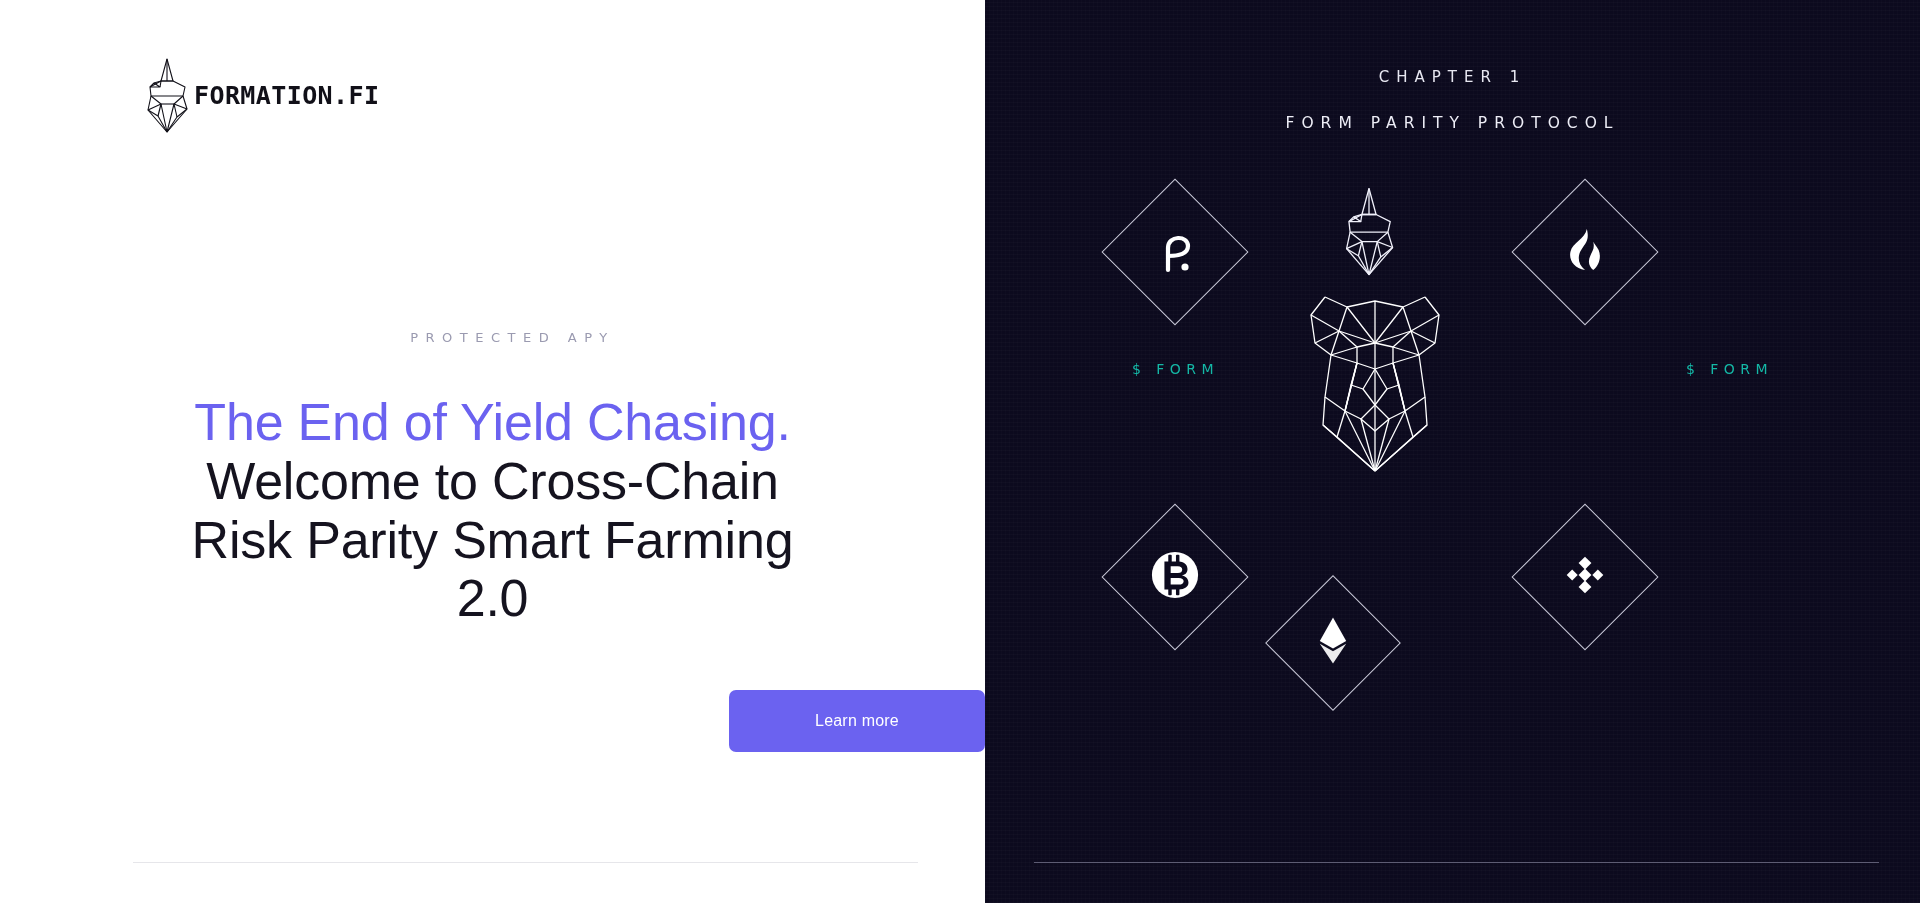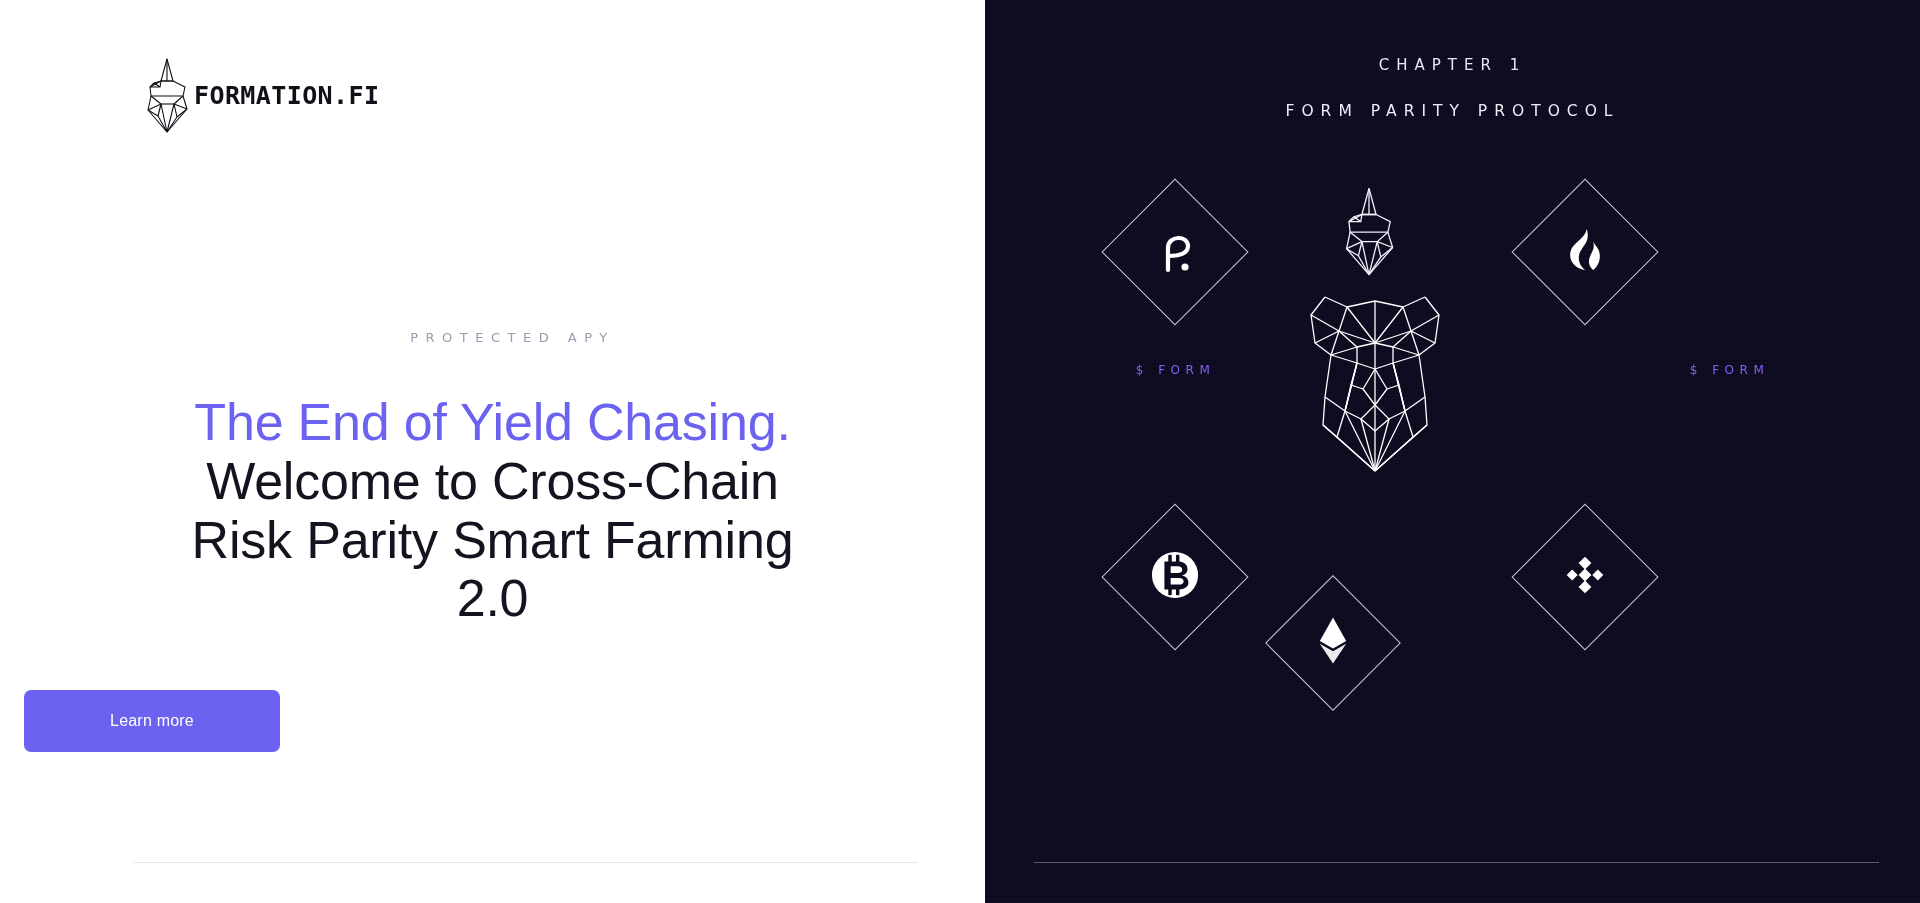--- a/index.html
+++ b/index.html
@@ -47,21 +47,21 @@
     text-transform:uppercase; margin-bottom:48px;
     font-family:"DejaVu Sans", sans-serif;
     padding-left:40px;
   }
   .hero-title {
     font-size:52px; line-height:1.13; font-weight:400;
     color:#15131f; letter-spacing:-0.2px;
     max-width:640px; margin:0 auto;
   }
   .hero-title .accent { color:#6b62f0; display:block; }
-  .cta-wrap { margin-top:62px; display:flex; justify-content:flex-start;margin-left:24px; }
+  .cta-wrap { margin-top:62px; display:flex; justify-content:flex-end; }
   .cta-button {
     background:#6b62f0; color:#ffffff;
     border:none; border-radius:7px;
     width:256px; height:62px;
     font-size:16px; letter-spacing:0.2px;
     cursor:pointer; font-family:"Liberation Sans", sans-serif;
   }
   .left-divider {
     position:absolute; left:133px; bottom:40px;
     width:785px; height:1px; background:#e6e6ea;
@@ -75,21 +75,21 @@
     overflow:hidden;
   }
   .right-panel::before{
     content:""; position:absolute; inset:0;
     background-image:
       repeating-linear-gradient(0deg, rgba(255,255,255,.018) 0 1px, transparent 1px 4px),
       repeating-linear-gradient(90deg, rgba(255,255,255,.012) 0 1px, transparent 1px 4px);
     pointer-events:none;
   }
   .chapter-head {
-    position:absolute; top:4px; left:0; width:935px;
+    position:absolute; top:16px; left:0; width:935px;
     padding-top:52px; text-align:center; z-index:2;
   }
   .chapter-label {
     font-size:15px; letter-spacing:7px; color:#e8e8f2;
     font-family:"DejaVu Sans", sans-serif;
   }
   .chapter-title {
     margin-top:28px;
     font-size:15.5px; letter-spacing:7px; color:#eeeef7;
     font-family:"DejaVu Sans", sans-serif;
@@ -100,21 +100,21 @@
 
   .diamond {
     width:104px; height:104px;
     border:1.6px solid #c9c9d8;
     transform:rotate(45deg);
     display:flex; align-items:center; justify-content:center;
   }
   .diamond > .glyph { transform:rotate(-45deg); display:block; }
 
   .form-label {
-    font-size:12px; letter-spacing:5.5px; color:#8b5cf6;
+    font-size:14px; letter-spacing:5.5px; color:#14b8a6;
     white-space:nowrap; font-family:"DejaVu Sans", sans-serif;
   }
   .bear { width:160px; height:190px; display:block; }
   .iceberg-node { width:64px; height:92px; display:block; }
 
   .right-divider {
     position:absolute; left:49px; bottom:40px;
     width:845px; height:1px; background:#5d5c73; z-index:2;
   }
 </style>

